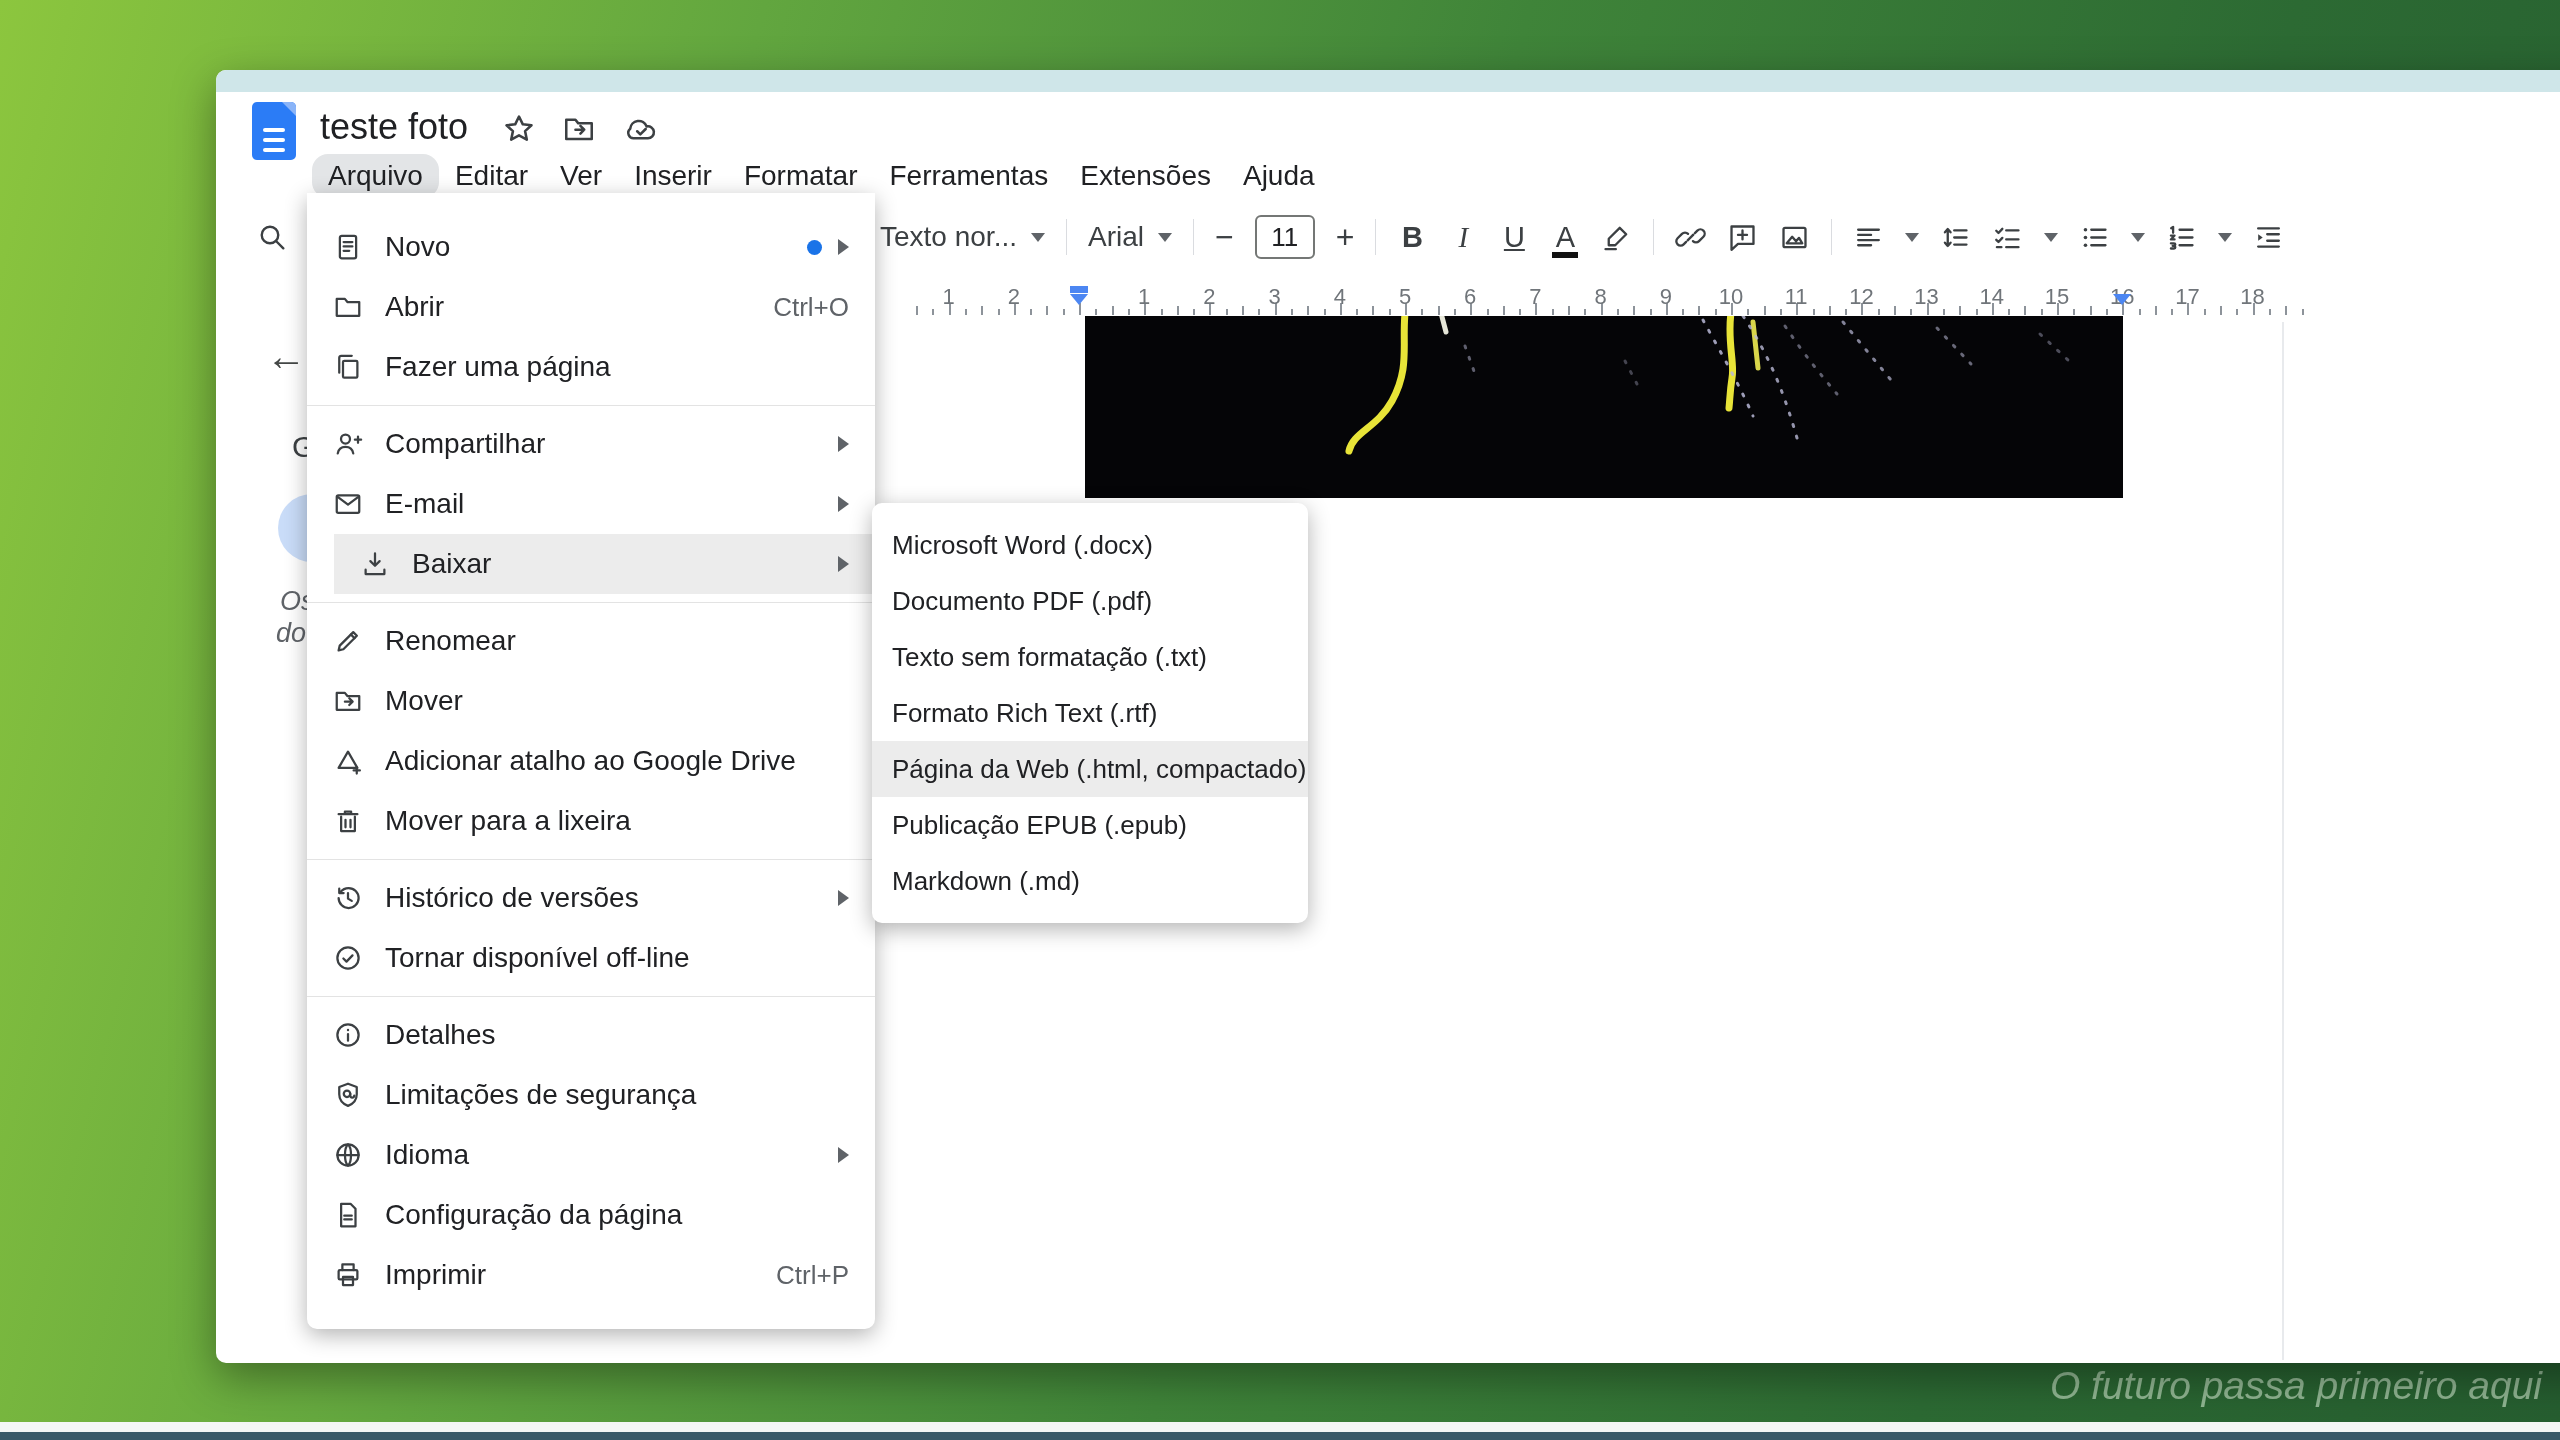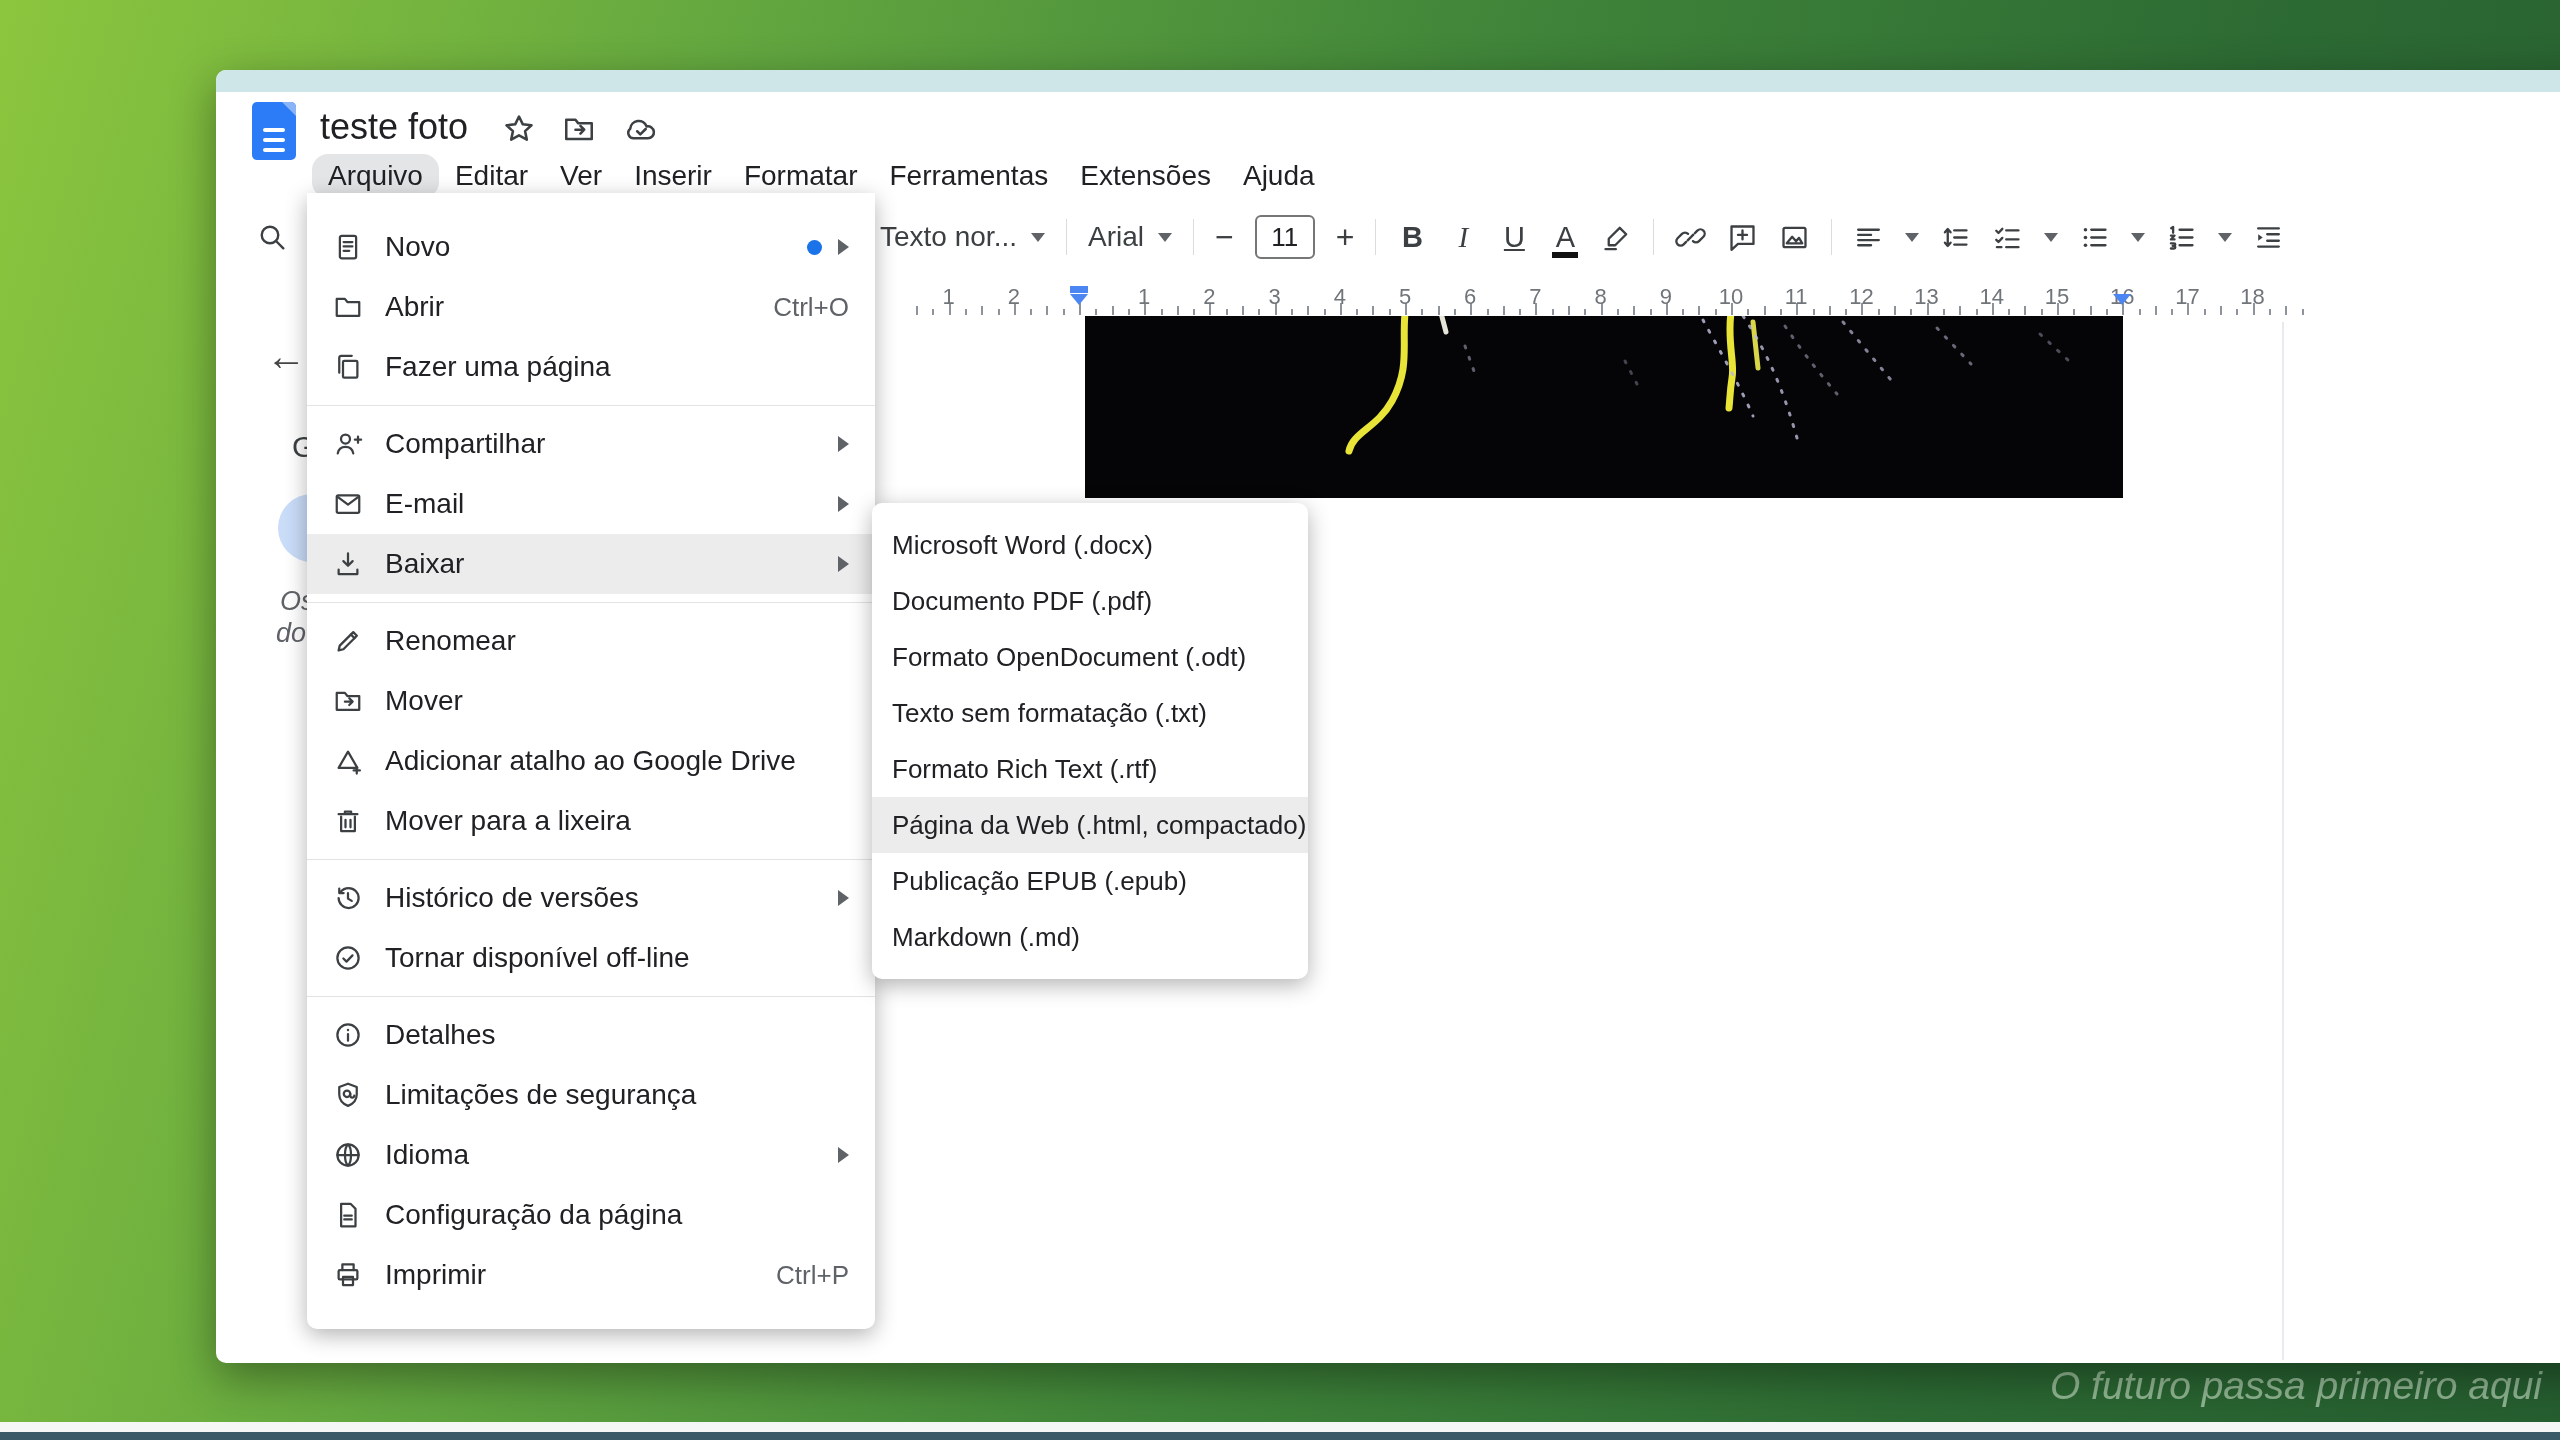--- a/index.html
+++ b/index.html
@@ -62,21 +62,21 @@
   .doc-image svg{width:100%;height:100%;display:block;}
   
   .sb-back{position:absolute;left:50px;top:264px;font-size:40px;color:#444746;}
   .sb-g{position:absolute;left:76px;top:360px;font-size:30px;color:#3c4043;}
   .sb-avatar{position:absolute;left:62px;top:424px;width:68px;height:68px;border-radius:50%;background:#c9dcf8;}
   .sb-frag{position:absolute;font-style:italic;font-size:27px;color:#5f6368;}
   
   .fmenu{position:absolute;left:91px;top:123px;width:568px;background:#fff;border-radius:0 0 10px 10px;
     box-shadow:0 6px 22px rgba(0,0,0,.3);padding:24px 0;z-index:5;}
   .mrow{height:60px;display:flex;align-items:center;padding:0 26px;}
-  .mrow.hl{background:#ececec;}
+  .mrow.hl{background:#ececec;margin-left:27px;}
   .mic{width:30px;height:30px;margin-right:22px;flex:none;}
   .mic svg{width:30px;height:30px;}
   .mlabel{font-size:28px;color:#202124;white-space:nowrap;}
   .mright{margin-left:auto;display:flex;align-items:center;gap:16px;}
   .mshort{font-size:26px;color:#5f6368;}
   .dot{width:15px;height:15px;border-radius:50%;background:#1a73e8;}
   .subarrow{width:0;height:0;border-top:8px solid transparent;border-bottom:8px solid transparent;border-left:11px solid #5f6368;}
   .mdiv{height:1px;background:#e3e3e3;margin:8px 0;}
   
   .submenu{position:absolute;left:656px;top:433px;width:436px;background:#fff;border-radius:10px;
@@ -533,21 +533,20 @@
           <span class="mlabel">Imprimir</span>
           <span class="mright">
             <span class="mshort">Ctrl+P</span>
           </span>
         </div>
       </div>
 
     <div class="submenu" id="submenu">
         <div class="srow">Microsoft Word (.docx)</div>
         <div class="srow">Documento PDF (.pdf)</div>
-        <div class="srow">Formato OpenDocument (.odt)</div>
         <div class="srow">Texto sem formatação (.txt)</div>
         <div class="srow">Formato Rich Text (.rtf)</div>
         <div class="srow hl">Página da Web (.html, compactado)</div>
         <div class="srow">Publicação EPUB (.epub)</div>
         <div class="srow">Markdown (.md)</div>
       </div>
   </div>
 </div>
 
 </body></html>

